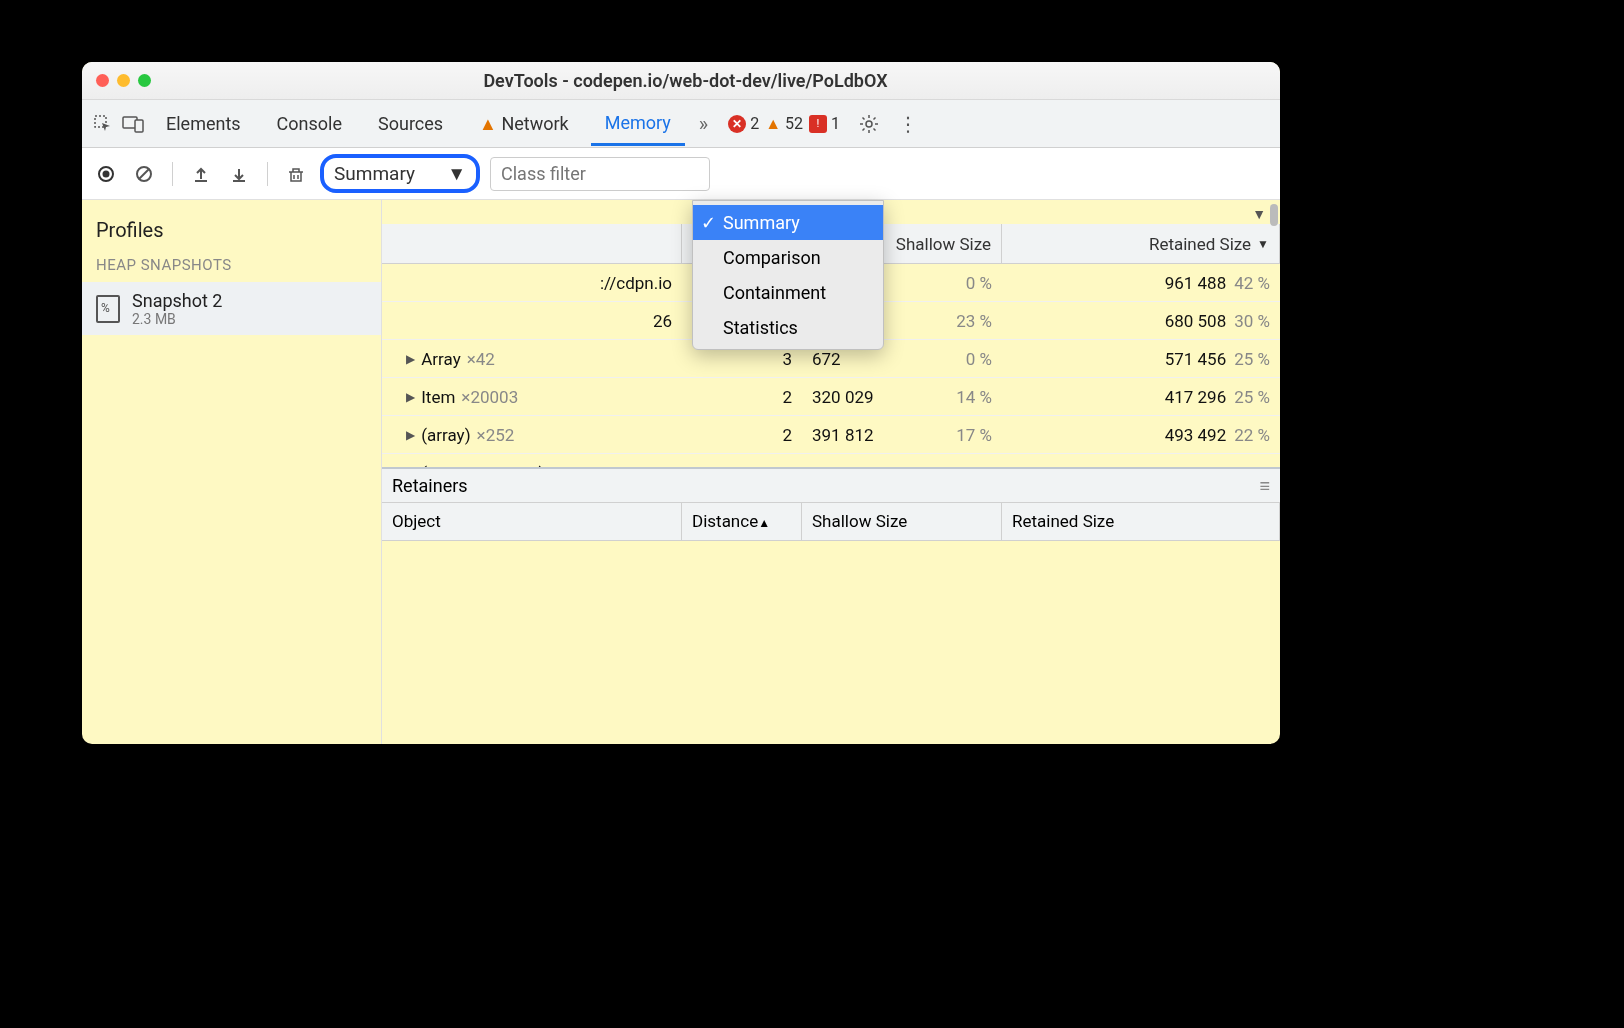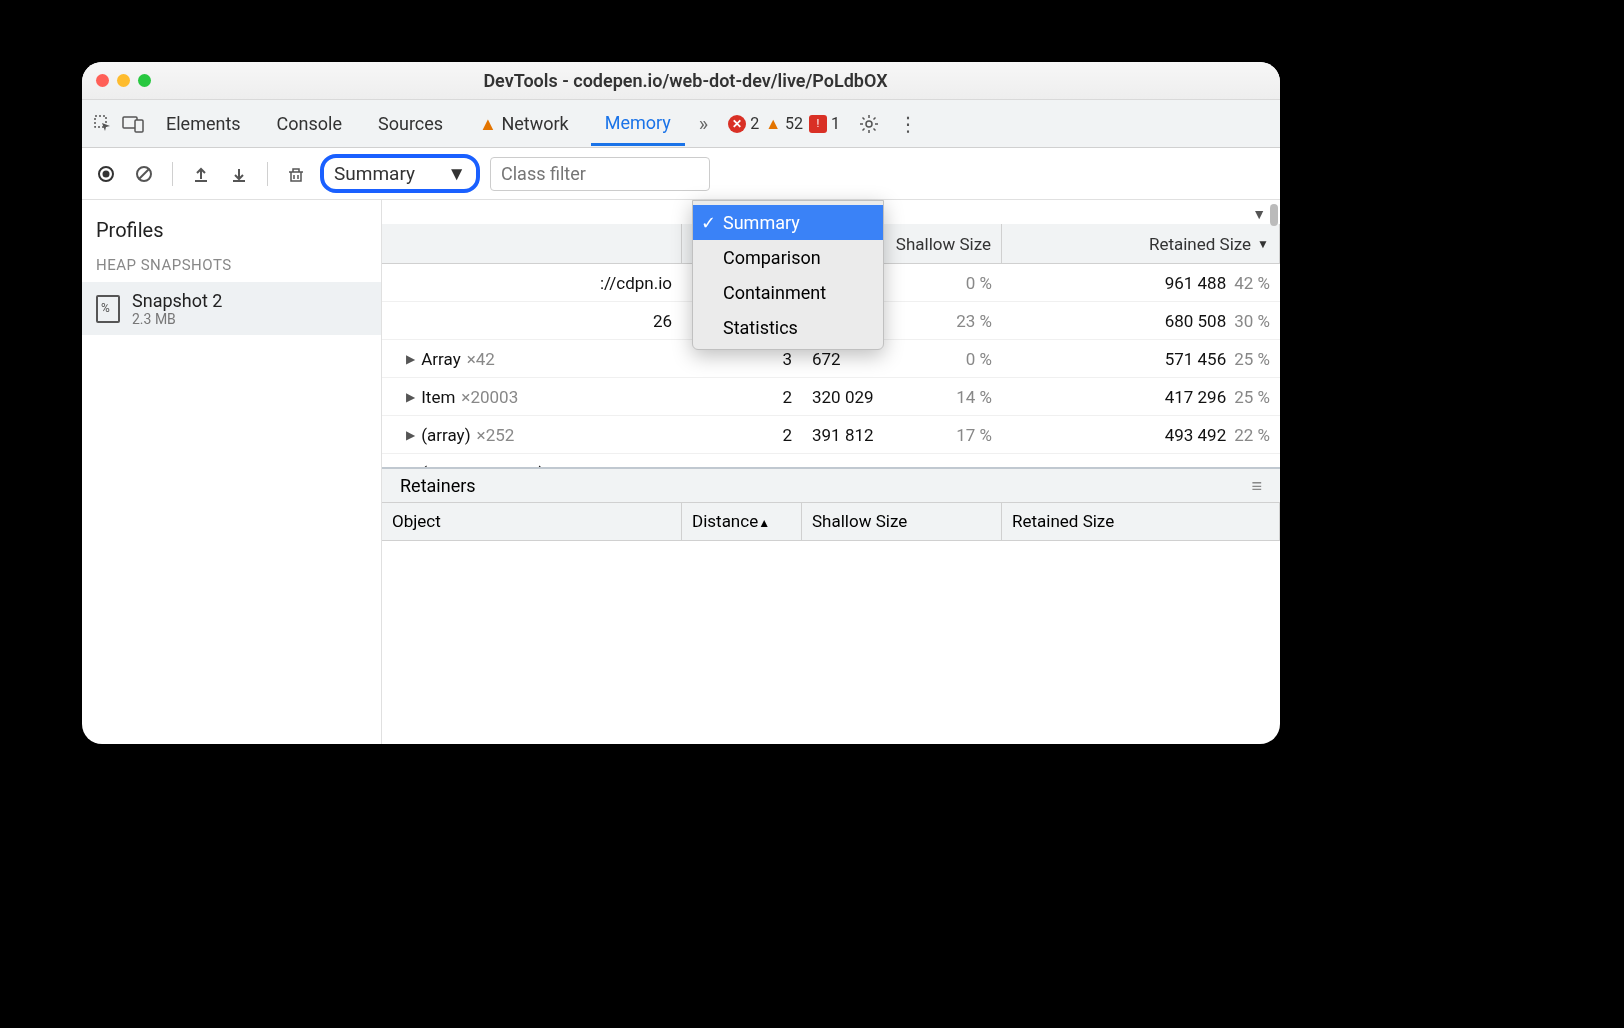--- a/index.html
+++ b/index.html
@@ -1,19 +1,19 @@
 <!DOCTYPE html>
 <html><head>
 <meta charset="utf-8">
 <style>
 * { box-sizing: border-box; margin: 0; padding: 0; font-family: -apple-system, BlinkMacSystemFont, "Segoe UI", Roboto, Helvetica, Arial, sans-serif; }
 body { background: #000; width: 1624px; height: 1028px; position: relative; }
 .window {
   position: absolute; left: 82px; top: 62px; width: 1198px; height: 682px;
-  background: #ffffff; border-radius: 20px; overflow: hidden;
+  background: #fef9c3; border-radius: 10px; overflow: hidden;
   box-shadow: 0 25px 60px rgba(0,0,0,0.6);
 }
 .titlebar {
   height: 38px; background: linear-gradient(#f7f7f7,#eeeeee);
   display: flex; align-items: center; padding: 0 14px; border-bottom: 1px solid #d9d9d9;
 }
 .traffic { display: flex; gap: 8px; margin-right: 14px; }
 .dot { width: 13px; height: 13px; border-radius: 50%; }
 .dot.red{background:#ff5f57}.dot.yellow{background:#febc2e}.dot.green{background:#28c840}
 .titletext { flex: 1; text-align: center; font-weight: 600; color: #333; font-size: 18px; margin-left:-60px;}
@@ -60,21 +60,21 @@
 .row .cell{padding:0 10px;display:flex;align-items:center;white-space:nowrap}
 .cell.constr{flex:0 0 300px;gap:6px}
 .cell.dist{flex:0 0 120px;justify-content:flex-end}
 .cell.shallow{flex:0 0 200px;justify-content:space-between;gap:20px}
 .cell.ret{flex:1;justify-content:flex-end;gap:8px}
 .tri-exp{font-size:12px;color:#555}
 .cname{color:#111}
 .ccount{color:#888}
 .pct{color:#888}
 .num{color:#111}
-.retainers-hd{height:36px;background:#f1f3f4;border-top:2px solid #c0c8d0;border-bottom:1px solid #d0d0d0;display:flex;align-items:center;padding:0 18px;font-size:18px;justify-content:space-between}
+.retainers-hd{height:36px;background:#f1f3f4;border-top:2px solid #c0c8d0;border-bottom:1px solid #d0d0d0;display:flex;align-items:center;padding:0 10px;font-size:18px;justify-content:space-between}
 .ret-menu{color:#888}
 .retainers-cols{display:flex;height:38px;border-bottom:1px solid #d0d0d0;background:#f1f3f4;font-size:17px}
 .retainers-cols .th{border-right:1px solid #d0d0d0;padding:8px 10px}
 .dropdown{position:absolute;left:310px;top:0;width:192px;background:#ebebeb;border:1px solid #c0c0c0;border-radius:0 0 6px 6px;box-shadow:0 6px 20px rgba(0,0,0,0.25);z-index:50;padding:4px 0}
 .dd-item{padding:7px 14px 7px 30px;font-size:18px;cursor:pointer;position:relative}
 .dd-item.sel{background:#3a82f7;color:#fff}
 .dd-item.sel::before{content:"✓";position:absolute;left:8px}
 .topcaret{position:absolute;right:14px;top:6px;color:#555;font-size:14px}
 .sortcaret{font-size:12px}
 .scrollhint{position:absolute;right:2px;top:4px;width:8px;height:22px;background:#bbb;border-radius:4px}

